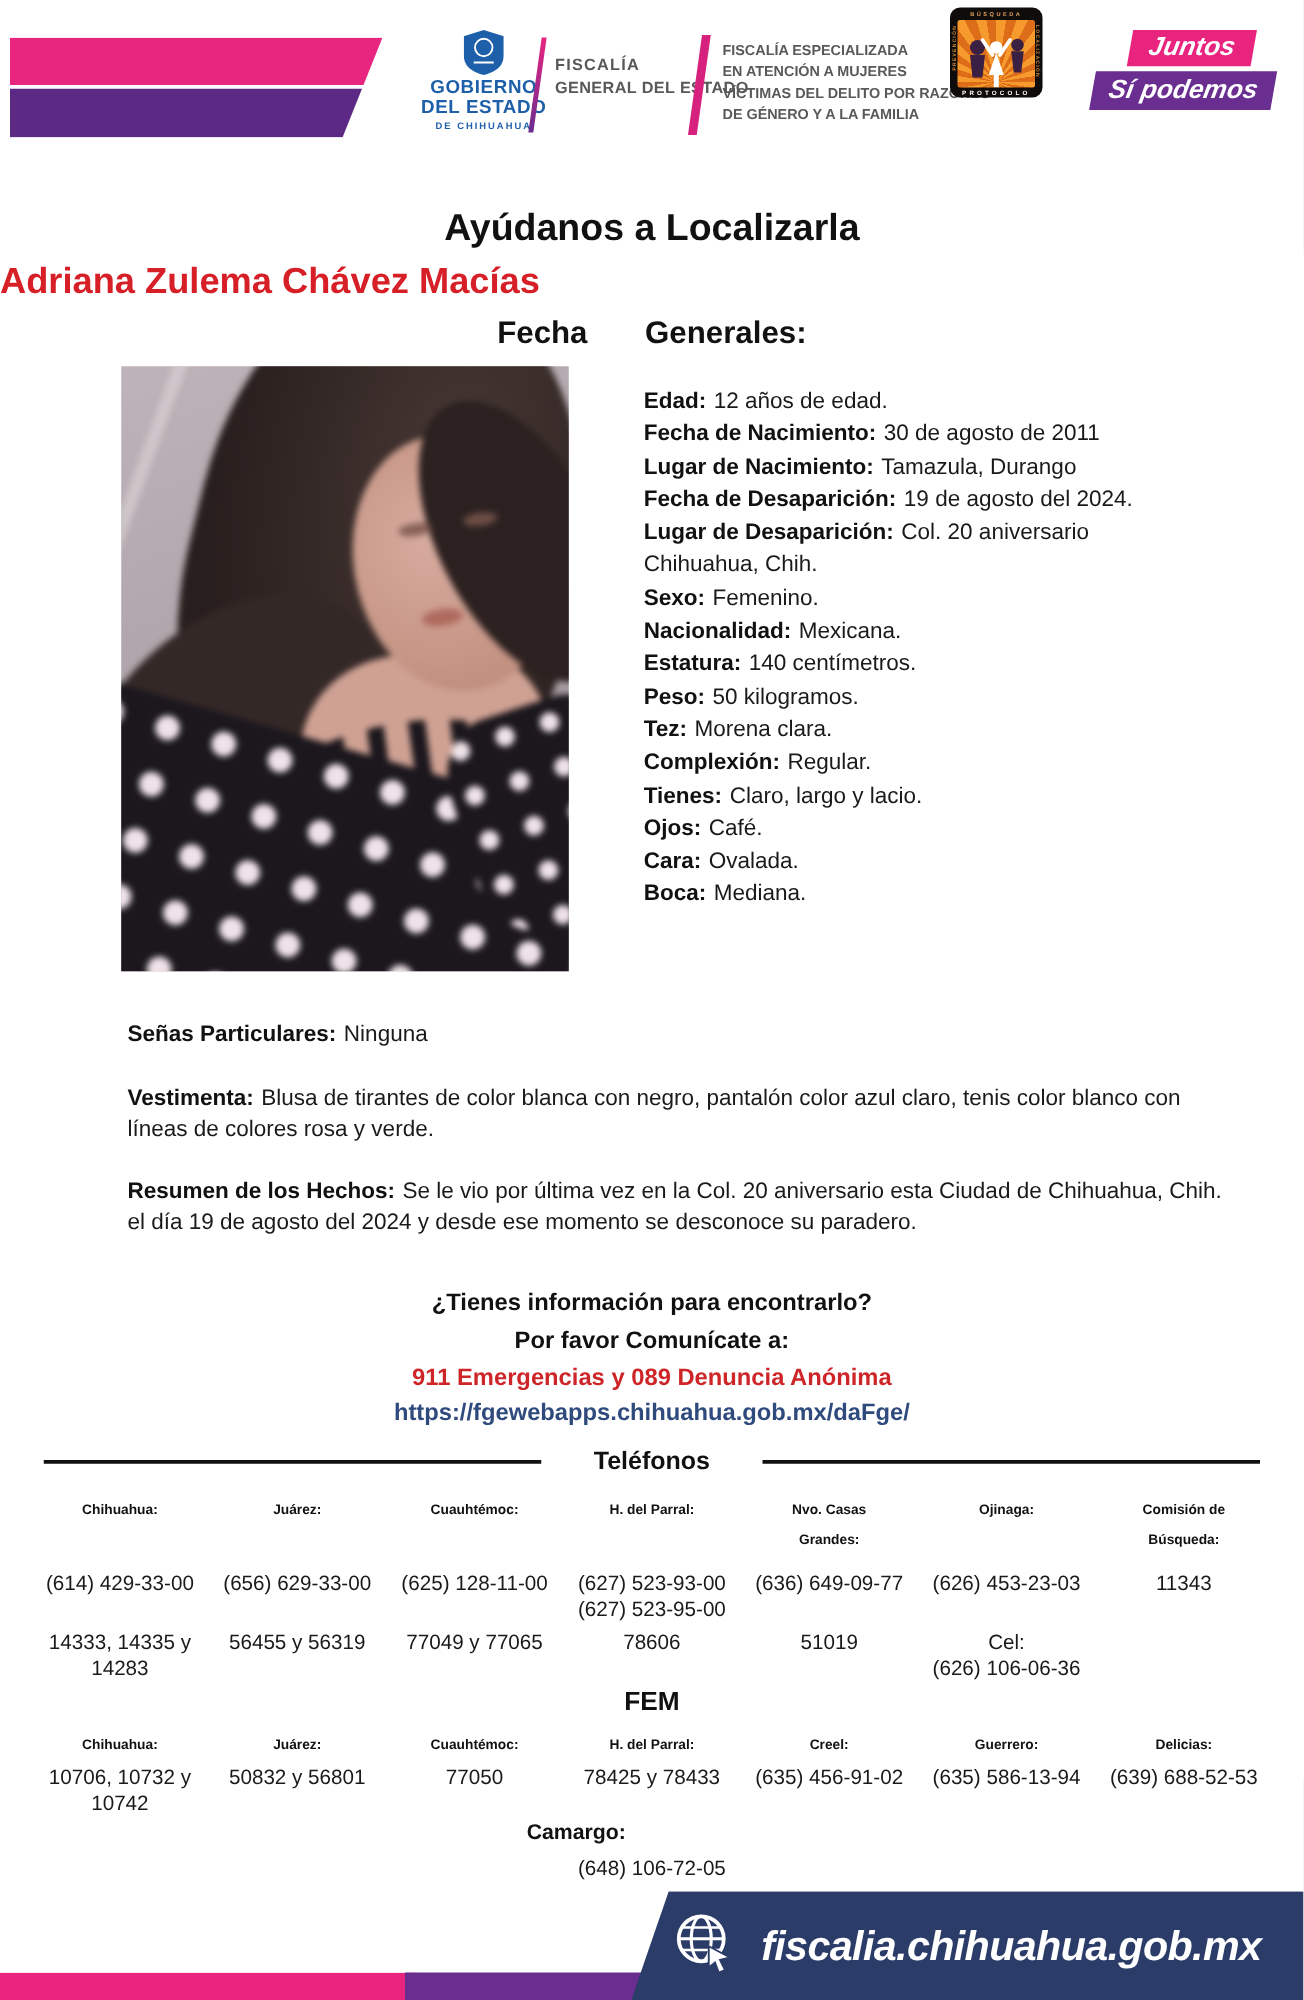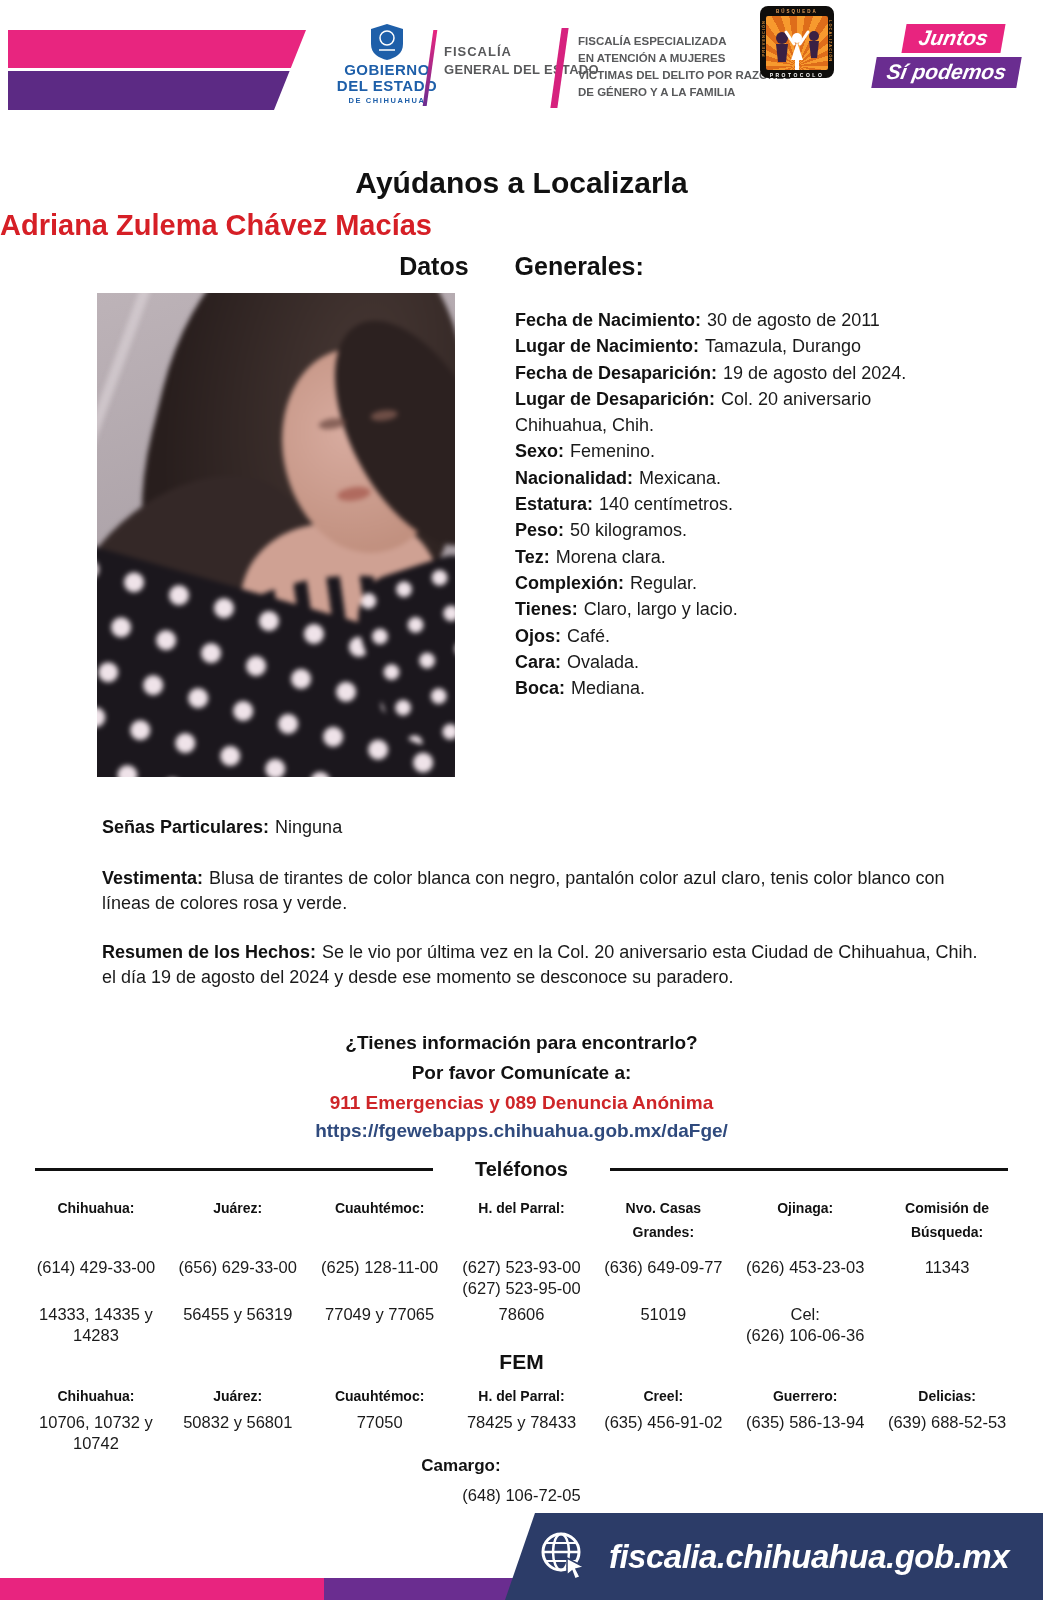--- a/index.html
+++ b/index.html
@@ -108,21 +108,21 @@
   .c-p{top:1062px;color:#111;}
   .c-911{top:1092px;color:#CE2528;}
   .c-url{top:1120px;color:#2F4A7D;}
 
   
   .tel-heading{position:absolute;left:35px;top:1158px;width:973px;display:flex;align-items:center;}
   .tel-heading .rule{flex:1;border-top:3px solid #111;}
   .tel-heading .txt{padding:0 42px;font-size:20px;font-weight:700;color:#111;}
   .grid7{position:absolute;left:25px;width:993px;display:grid;grid-template-columns:repeat(7,1fr);
     text-align:center;align-items:start;}
-  .grid7 .hc{font-size:14px;font-weight:700;line-height:24px;color:#111;}
+  .grid7 .hc{font-size:11px;font-weight:700;line-height:24px;color:#111;}
   .grid7 .dc{font-size:16.5px;line-height:21px;color:#1a1a1a;}
   .pre{white-space:pre-line;}
   .th1{top:1196px;}
   .tr1{top:1257px;}
   .tr2{top:1304px;}
   .fem-title{position:absolute;left:0;top:1350px;width:1043px;text-align:center;font-size:21px;font-weight:700;color:#111;}
   .th2{top:1384px;}
   .tr3{top:1412px;}
   .camargo-l{position:absolute;left:0;top:1456px;width:922px;text-align:center;font-size:17px;font-weight:700;color:#111;}
   .camargo-v{position:absolute;left:0;top:1486px;width:1043px;text-align:center;font-size:16.5px;color:#1a1a1a;}
@@ -198,41 +198,42 @@
   </div>
 
   <div class="juntos">
     <div class="j1">Juntos</div>
     <div class="j2">Sí podemos</div>
   </div>
 
   <div class="t-help">Ayúdanos a Localizarla</div>
   <div class="t-name">Adriana Zulema Chávez Macías</div>
   <div class="t-datos">
-    <span class="w1">Datos</span><span>Generales:</span>
+    <span class="w1">Fecha</span><span>Generales:</span>
   </div>
 
   <div class="photo">
     <div class="photo-blur">
       <div class="ph ph-streak"></div>
       <div class="ph ph-hair-main"></div>
       <div class="ph ph-hair-left"></div>
       <div class="ph ph-neck"></div>
       <div class="ph ph-face"></div>
       <div class="ph ph-fringe"></div>
       <div class="ph ph-eye e1"></div>
       <div class="ph ph-eye e2"></div>
       <div class="ph ph-mouth"></div>
       <div class="ph ph-collar"></div>
       <div class="ph ph-dress"></div>
       <div class="ph ph-dress-r"></div>
     </div>
   </div>
 
   <div class="details">
+    <div class="detail"><b>Edad:</b><span>12 años de edad.</span></div>
     <div class="detail"><b>Fecha de Nacimiento:</b><span>30 de agosto de 2011</span></div>
     <div class="detail"><b>Lugar de Nacimiento:</b><span>Tamazula, Durango</span></div>
     <div class="detail"><b>Fecha de Desaparición:</b><span>19 de agosto del 2024.</span></div>
     <div class="detail"><b>Lugar de Desaparición:</b><span>Col. 20 aniversario</span></div>
     <div class="detail"><b></b><span>Chihuahua, Chih.</span></div>
     <div class="detail"><b>Sexo:</b><span>Femenino.</span></div>
     <div class="detail"><b>Nacionalidad:</b><span>Mexicana.</span></div>
     <div class="detail"><b>Estatura:</b><span>140 centímetros.</span></div>
     <div class="detail"><b>Peso:</b><span>50 kilogramos.</span></div>
     <div class="detail"><b>Tez:</b><span>Morena clara.</span></div>

